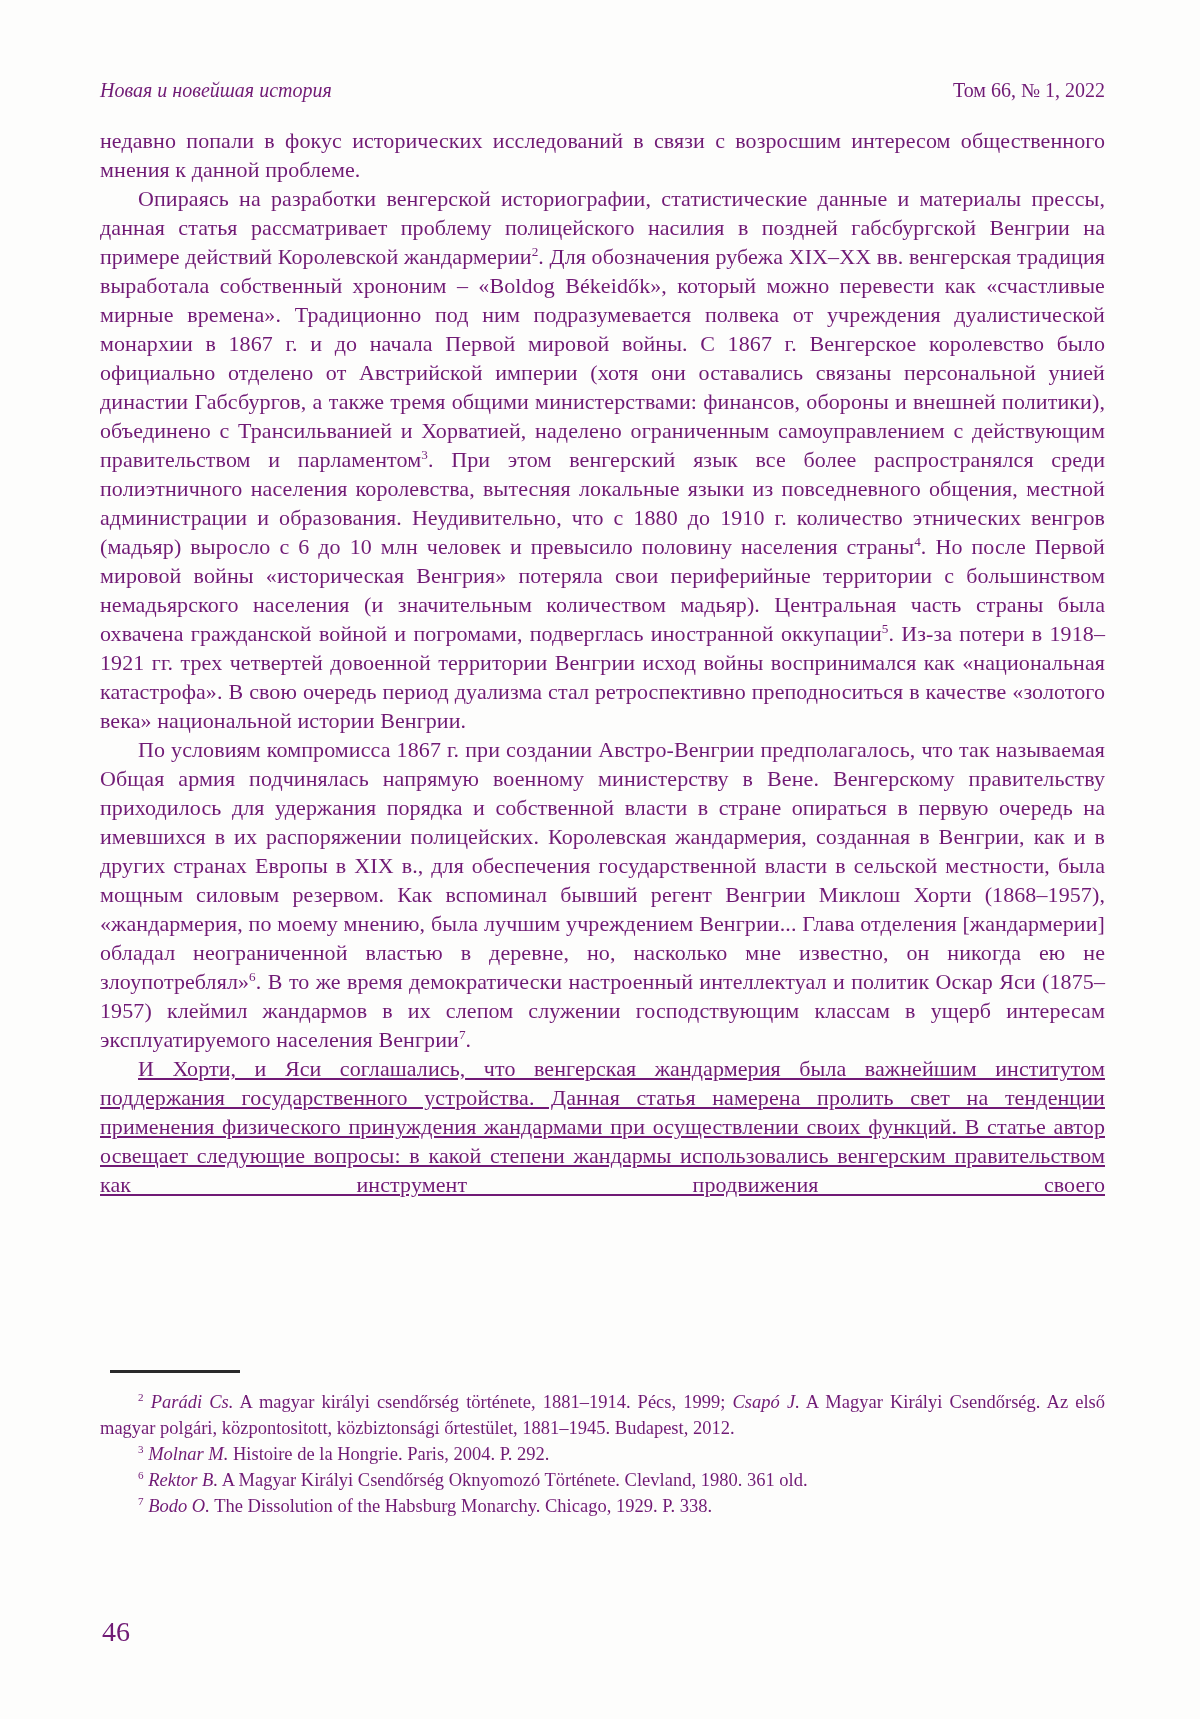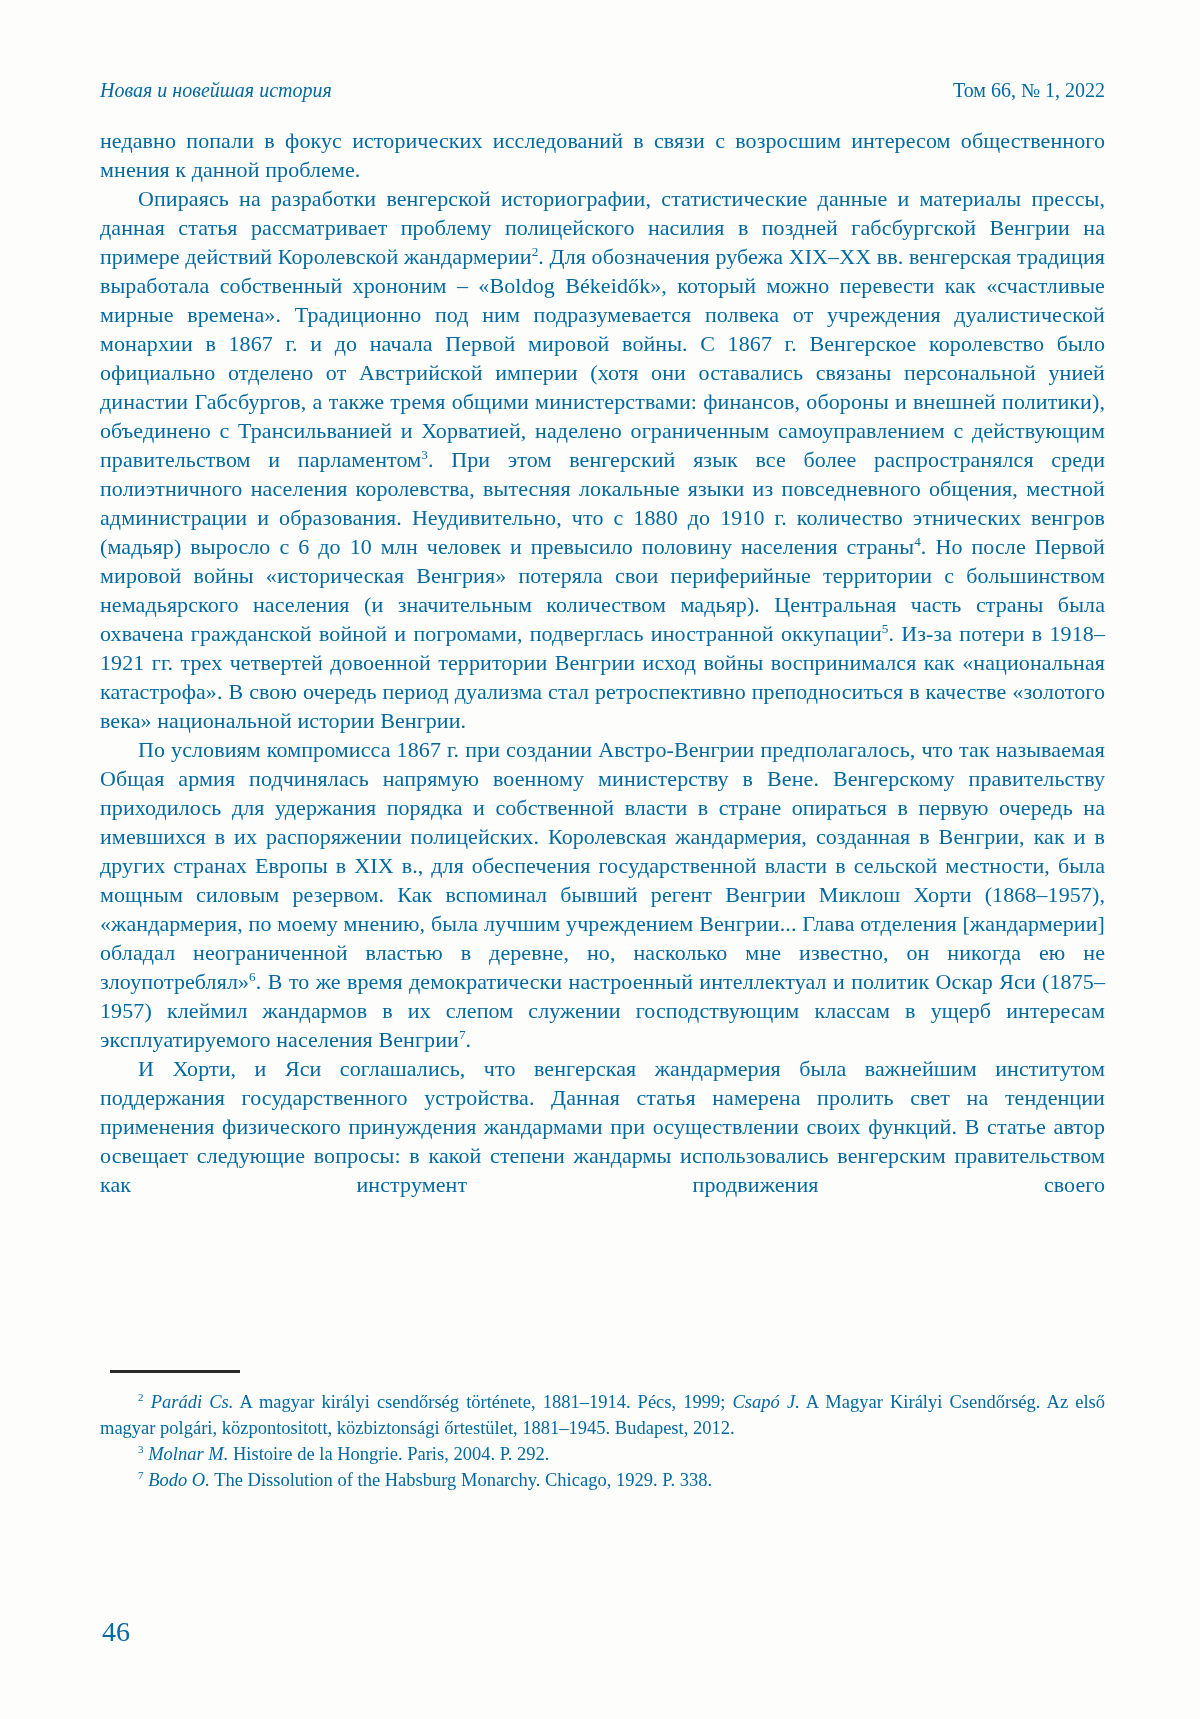--- a/index.html
+++ b/index.html
@@ -4,41 +4,41 @@
 <style>
   html, body { margin: 0; padding: 0; background: #ffffff; }
   .page {
     position: relative;
     width: 1200px;
     height: 1719px;
     background: #fdfdfc;
     box-sizing: border-box;
     padding: 78px 95px 0 100px;
     font-family: "Liberation Serif", "DejaVu Serif", serif;
-    color: #0369a1;
+    color: #701a75;
     overflow: hidden;
   }
   .page-header {
     display: flex;
     justify-content: space-between;
     align-items: baseline;
     font-size: 20px;
     line-height: 24px;
     margin-bottom: 24px;
   }
   .journal-title { font-style: italic; }
   .article-body p {
     margin: 0;
     font-size: 22px;
     line-height: 29px;
     text-align: justify;
     letter-spacing: 0.1px;
   }
   .article-body p.indent { text-indent: 38px; }
-  .article-body p.jlast { text-align-last: justify; }
+  .article-body p.jlast { text-align-last: justify; text-decoration: underline; }
   sup {
     font-size: 0.6em;
     line-height: 0;
     vertical-align: super;
   }
   .footer-block {
     position: absolute;
     left: 100px;
     right: 95px;
     top: 1346px;
@@ -80,19 +80,20 @@
       <p class="indent">Опираясь на разработки венгерской историографии, статистические данные и материалы прессы, данная статья рассматривает проблему полицейского насилия в поздней габсбургской Венгрии на примере действий Королевской жандармерии<sup>2</sup>. Для обозначения рубежа XIX–XX вв. венгерская традиция выработала собственный хрононим – «Boldog Békeidők», который можно перевести как «счастливые мирные времена». Традиционно под ним подразумевается полвека от учреждения дуалистической монархии в 1867 г. и до начала Первой мировой войны. С 1867 г. Венгерское королевство было официально отделено от Австрийской империи (хотя они оставались связаны персональной унией династии Габсбургов, а также тремя общими министерствами: финансов, обороны и внешней политики), объединено с Трансильванией и Хорватией, наделено ограниченным самоуправлением с действующим правительством и парламентом<sup>3</sup>. При этом венгерский язык все более распространялся среди полиэтничного населения королевства, вытесняя локальные языки из повседневного общения, местной администрации и образования. Неудивительно, что с 1880 до 1910 г. количество этнических венгров (мадьяр) выросло с 6 до 10 млн человек и превысило половину населения страны<sup>4</sup>. Но после Первой мировой войны «историческая Венгрия» потеряла свои периферийные территории с большинством немадьярского населения (и значительным количеством мадьяр). Центральная часть страны была охвачена гражданской войной и погромами, подверглась иностранной оккупации<sup>5</sup>. Из-за потери в 1918–1921 гг. трех четвертей довоенной территории Венгрии исход войны воспринимался как «национальная катастрофа». В свою очередь период дуализма стал ретроспективно преподноситься в качестве «золотого века» национальной истории Венгрии.</p>
       <p class="indent">По условиям компромисса 1867 г. при создании Австро-Венгрии предполагалось, что так называемая Общая армия подчинялась напрямую военному министерству в Вене. Венгерскому правительству приходилось для удержания порядка и собственной власти в стране опираться в первую очередь на имевшихся в их распоряжении полицейских. Королевская жандармерия, созданная в Венгрии, как и в других странах Европы в XIX в., для обеспечения государственной власти в сельской местности, была мощным силовым резервом. Как вспоминал бывший регент Венгрии Миклош Хорти (1868–1957), «жандармерия, по моему мнению, была лучшим учреждением Венгрии... Глава отделения [жандармерии] обладал неограниченной властью в деревне, но, насколько мне известно, он никогда ею не злоупотреблял»<sup>6</sup>. В то же время демократически настроенный интеллектуал и политик Оскар Яси (1875–1957) клеймил жандармов в их слепом служении господствующим классам в ущерб интересам эксплуатируемого населения Венгрии<sup>7</sup>.</p>
       <p class="indent jlast">И Хорти, и Яси соглашались, что венгерская жандармерия была важнейшим институтом поддержания государственного устройства. Данная статья намерена пролить свет на тенденции применения физического принуждения жандармами при осуществлении своих функций. В статье автор освещает следующие вопросы: в какой степени жандармы использовались венгерским правительством как инструмент продвижения своего</p>
     </div>
 
   <div class="footer-block">
     <hr class="footnote-sep">
     <div class="footnotes">
         <p><sup>2</sup> <i>Parádi Cs.</i> A magyar királyi csendőrség története, 1881–1914. Pécs, 1999; <i>Csapó J.</i> A Magyar Királyi Csendőrség. Az első magyar polgári, központositott, közbiztonsági őrtestület, 1881–1945. Budapest, 2012.</p>
         <p><sup>3</sup> <i>Molnar M.</i> Histoire de la Hongrie. Paris, 2004. P. 292.</p>
+        <p><sup>6</sup> <i>Rektor B.</i> A Magyar Királyi Csendőrség Oknyomozó Története. Clevland, 1980. 361 old.</p>
         <p><sup>7</sup> <i>Bodo O.</i> The Dissolution of the Habsburg Monarchy. Chicago, 1929. P. 338.</p>
       </div>
   </div>
 
   <div class="page-number">46</div>
 
 </div>
 
 </body></html>

